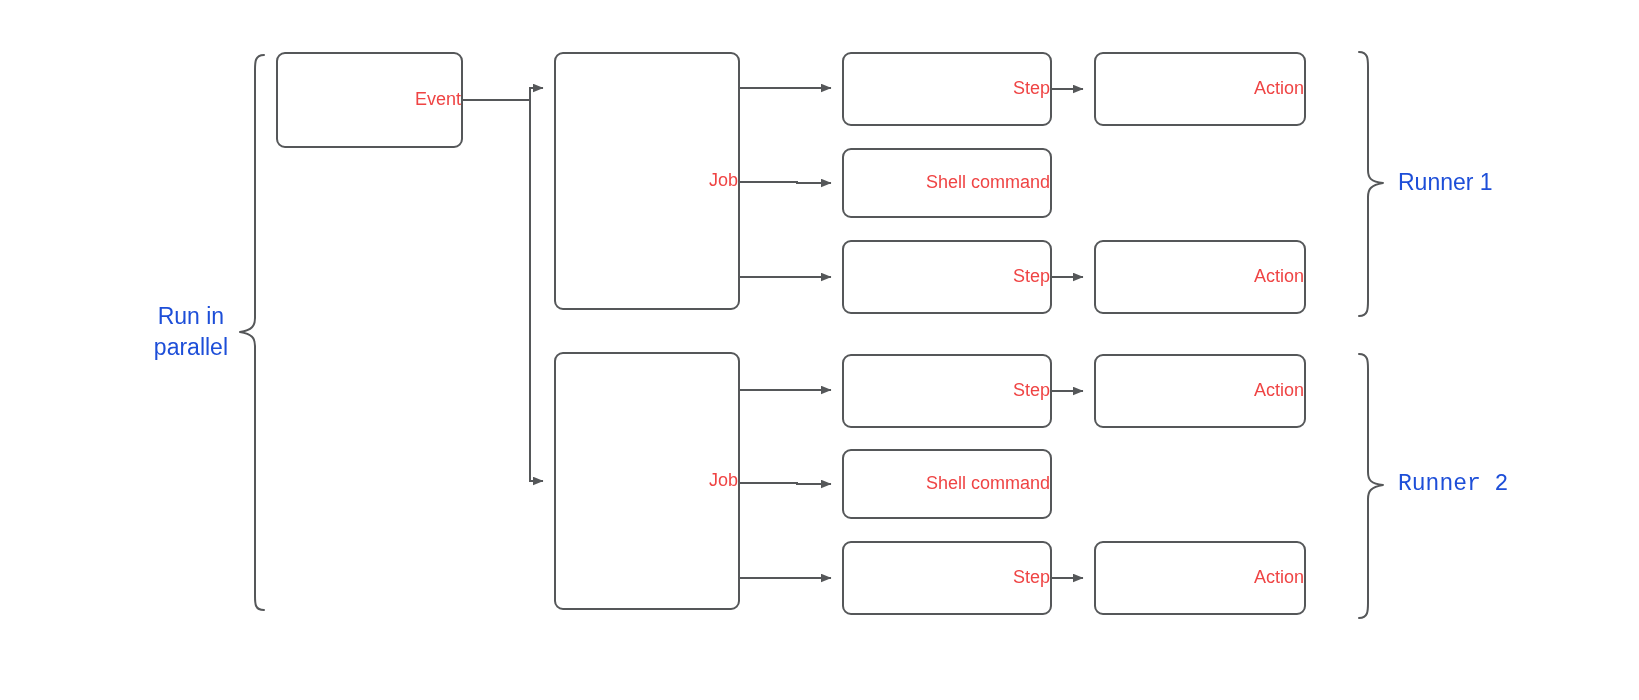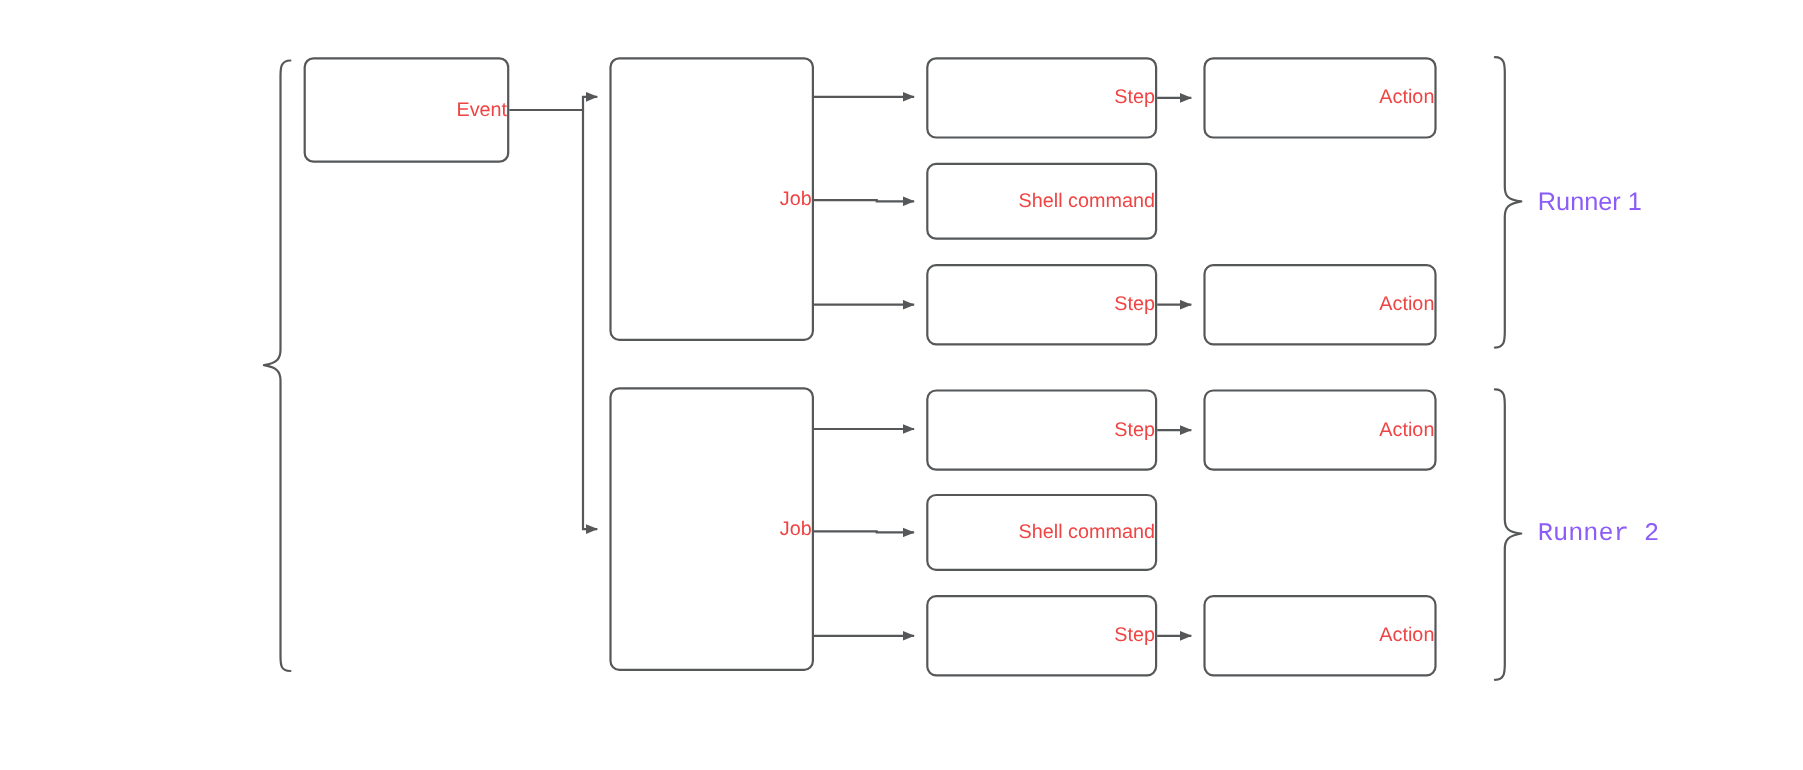--- a/index.html
+++ b/index.html
@@ -35,21 +35,21 @@
     justify-content: flex-end;
     color: #ef4444;
     font-size: 18px;
     font-family: "Liberation Sans", sans-serif;
     line-height: 1.2;
     text-align: center;
     white-space: nowrap;
   }
   .group-label {
     position: absolute;
-    color: #8b5cf6;
+    color: #1d4ed8;
     font-size: 23px;
     font-family: "Liberation Sans", sans-serif;
     line-height: 1.35;
     white-space: pre-line;
   }
   .label-left {
     text-align: center;
     transform: translate(-100%, -50%);
   }
   .label-right {
@@ -153,18 +153,20 @@
   </div>
 
   <div class="node-box" style="left:1094px; top:354px; width:212px; height:74px;">
     <span>Action</span>
   </div>
 
   <div class="node-box" style="left:1094px; top:541px; width:212px; height:74px;">
     <span>Action</span>
   </div>
 
+  <div class="group-label label-left" style="left:228px; top:332px;">Run in
+parallel</div>
 
   <div class="group-label label-right" style="left:1398px; top:183px;">Runner 1</div>
 
   <div class="group-label label-right" style="left:1398px; top:485px;font-family:Liberation Mono, monospace;">Runner 2</div>
 
 </div>
 
 </body></html>

